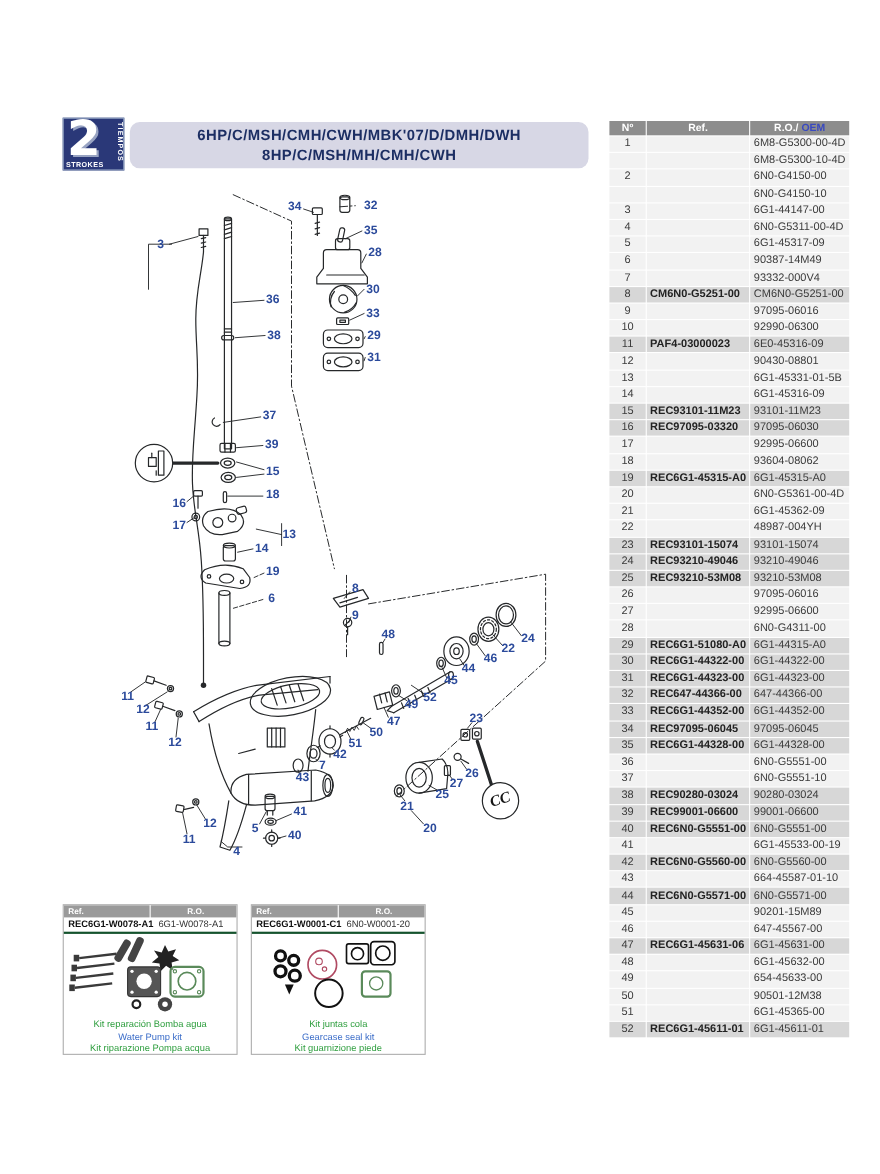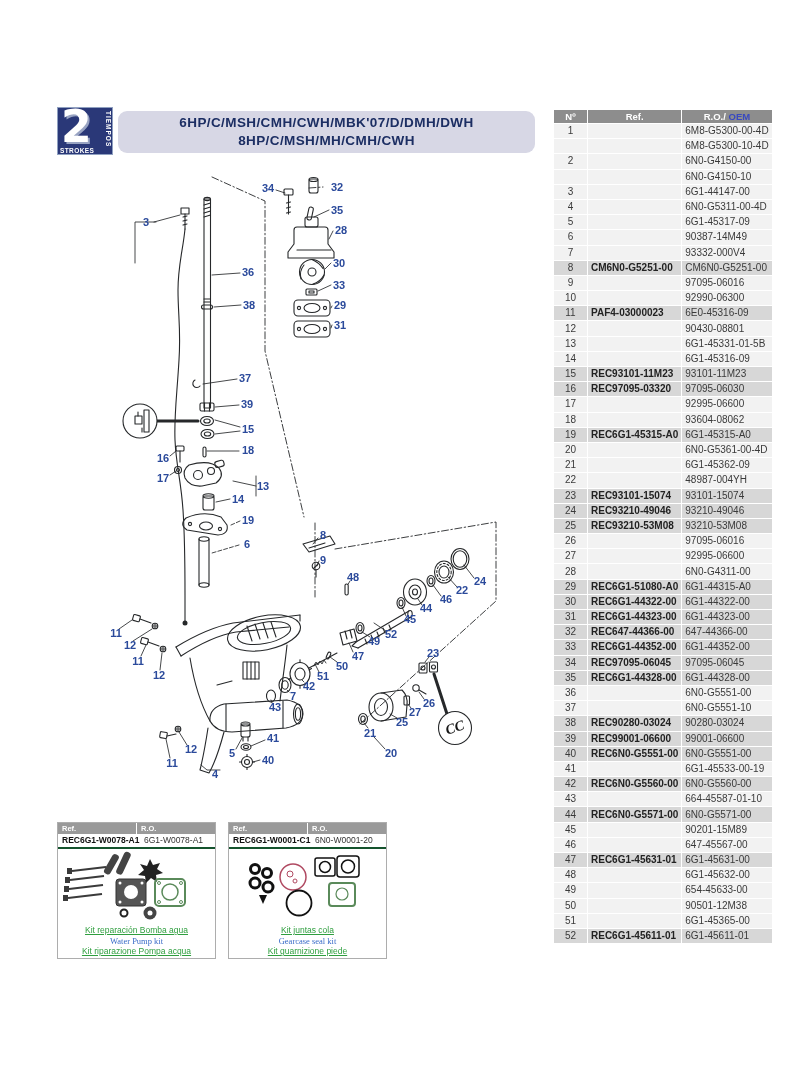--- a/index.html
+++ b/index.html
@@ -45,28 +45,28 @@
   .callout{position:absolute;transform:translate(-50%,-50%);
         font:bold 11px "Liberation Sans",sans-serif;color:#2b4a9b;white-space:nowrap;}
   .cc-label{position:absolute;left:398px;top:563px;transform:translate(-50%,-50%) rotate(-18deg);
         font:italic bold 14px "Liberation Serif",serif;color:#151515;}
   
   .kit-box{position:absolute;top:822px;width:157px;height:135px;border:1px solid #adadad;background:#fff;}
   .kit-box.k1{left:57px;} .kit-box.k2{left:228px;}
   .kit-head{display:flex;gap:1px;background:#fff;}
   .kit-head div{background:#9a9a9a;color:#fff;font:bold 7.5px "Liberation Sans",sans-serif;
         height:11px;line-height:11px;padding-left:4px;}
-  .kit-head .h1{width:74px;} .kit-head .h2{flex:1;}
+  .kit-head .h1{width:74px;} .kit-head .h2{flex:1;text-align:center;}
   .kit-vals{display:flex;border-bottom:2px solid #14532d;}
   .kit-vals div{font:8.5px "Liberation Sans",sans-serif;height:13px;line-height:13px;padding-left:4px;}
   .kit-vals .v1{width:78px;font-weight:bold;color:#111;}
   .kit-vals .v2{flex:1;color:#333;}
   .kit-img{height:72px;}
   .kit-caps{text-align:center;font:8.5px/1.25 "Liberation Sans",sans-serif;}
-  .cap-es,.cap-it{color:#2e9e3e;text-decoration:underline;} .cap-en{color:#3a6cc8;font-family:Liberation Serif, serif;}
+  .cap-es,.cap-it{color:#2e9e3e;} .cap-en{color:#3a6cc8;}
 </style>
 </head>
 <body>
 
 <div class="page">
 
   <div class="logo">
     <span class="logo-2">2</span>
     <span class="logo-strokes">STROKES</span>
     <span class="logo-tiempos">TIEMPOS</span>
@@ -663,21 +663,21 @@
           <td></td>
           <td>90201-15M89</td>
         </tr>
         <tr>
           <td>46</td>
           <td></td>
           <td>647-45567-00</td>
         </tr>
         <tr class="hl">
           <td>47</td>
-          <td>REC6G1-45631-01</td>
+          <td>REC6G1-45631-06</td>
           <td>6G1-45631-00</td>
         </tr>
         <tr>
           <td>48</td>
           <td></td>
           <td>6G1-45632-00</td>
         </tr>
         <tr>
           <td>49</td>
           <td></td>

